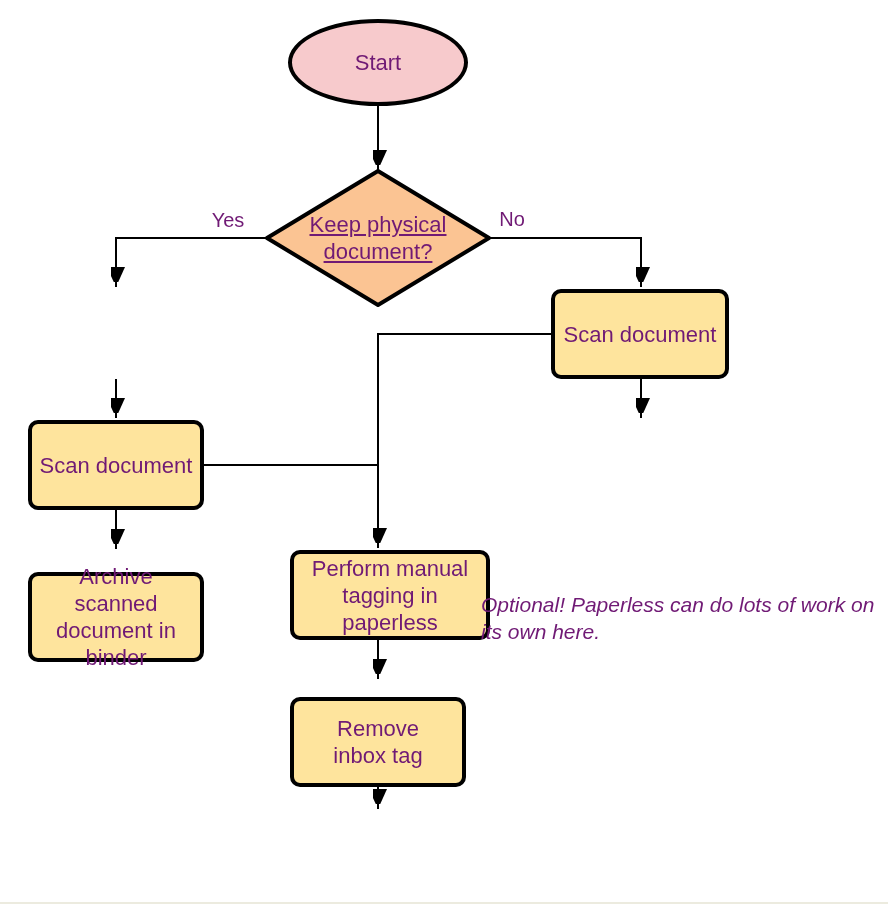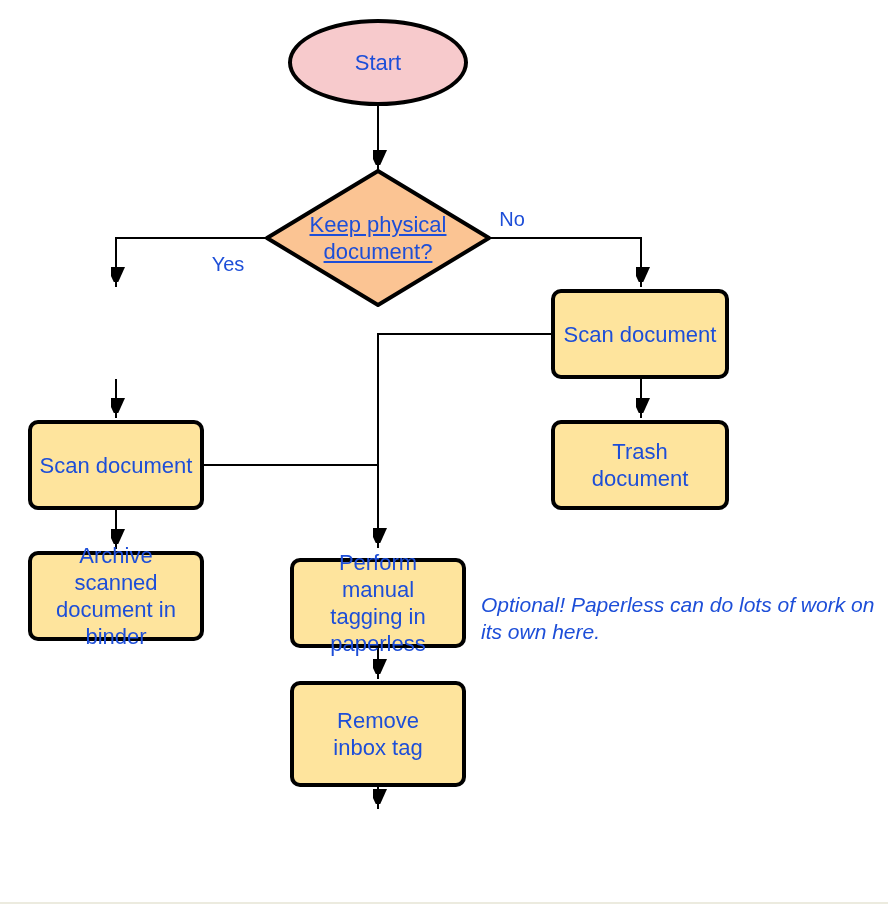--- a/index.html
+++ b/index.html
@@ -1,21 +1,21 @@
 <!DOCTYPE html>
 <html><head>
 <meta charset="utf-8">
 <style>
   html,body{margin:0;padding:0;background:#ffffff;}
   #canvas{
     position:relative;
     width:888px;height:907px;
     background:#ffffff;
     font-family:"Liberation Sans", sans-serif;
-    color:#1d4ed8;
+    color:#701a75;
     overflow:hidden;
   }
   #edge-layer{position:absolute;left:0;top:0;width:888px;height:907px;}
   .edge{fill:none;stroke:#000;stroke-width:2;}
   .node{
     position:absolute;
     box-sizing:border-box;
     border:4px solid #000;
     display:flex;align-items:center;justify-content:center;
     text-align:center;
@@ -77,47 +77,44 @@
   </div>
 
   <div class="diamond-label" style="left:283px;top:202px;width:190px;height:72px;">Keep physical
 document?</div>
 
 
   <div class="node process" style="left: 28px; top: 420px; width: 176px; height: 90px; background-color: rgb(254, 228, 157);">
     <span>Scan document</span>
   </div>
 
-  <div class="node process" style="left: 28px; top: 551px; width: 176px; height: 90px; background-color: rgb(254, 228, 157);">
+  <div class="node process" style="left: 28px; top: 572px; width: 176px; height: 90px; background-color: rgb(254, 228, 157);">
     <span>Archive scanned
 document in
 binder</span>
   </div>
 
   <div class="node process" style="left: 551px; top: 289px; width: 178px; height: 90px; background-color: rgb(254, 228, 157);">
     <span>Scan document</span>
   </div>
 
-  <div class="node process" style="left: 551px; top: 420px; width: 178px; height: 90px; background-color: rgb(254, 228, 157);">
-    <span>Trash document</span>
-  </div>
 
-  <div class="node process" style="left: 290px; top: 550px; width: 176px; height: 90px; background-color: rgb(254, 228, 157); margin-top: 8px;">
+  <div class="node process" style="left: 290px; top: 550px; width: 200px; height: 90px; background-color: rgb(254, 228, 157);">
     <span>Perform manual
 tagging in
 paperless</span>
   </div>
 
-  <div class="node process" style="left: 290px; top: 681px; width: 176px; height: 106px; background-color: rgb(254, 228, 157);">
+  <div class="node process" style="left: 290px; top: 697px; width: 176px; height: 90px; background-color: rgb(254, 228, 157);">
     <span>Remove
 inbox tag</span>
   </div>
 
 
-  <div class="edge-label" style="left:191px;top:209px;width:74px;margin-top:44px;">Yes</div>
+  <div class="edge-label" style="left:191px;top:209px;width:74px;">Yes</div>
   <div class="edge-label" style="left:478px;top:208px;width:68px;">No</div>
 
   <div class="annotation" style="left:481px;top:591px;width:410px;">Optional! Paperless can do lots of work on
 its own here.</div>
 
   <div class="footer-line" style="background-color: rgb(236, 235, 223);"></div>
 
 </div>
 
 </body></html>

